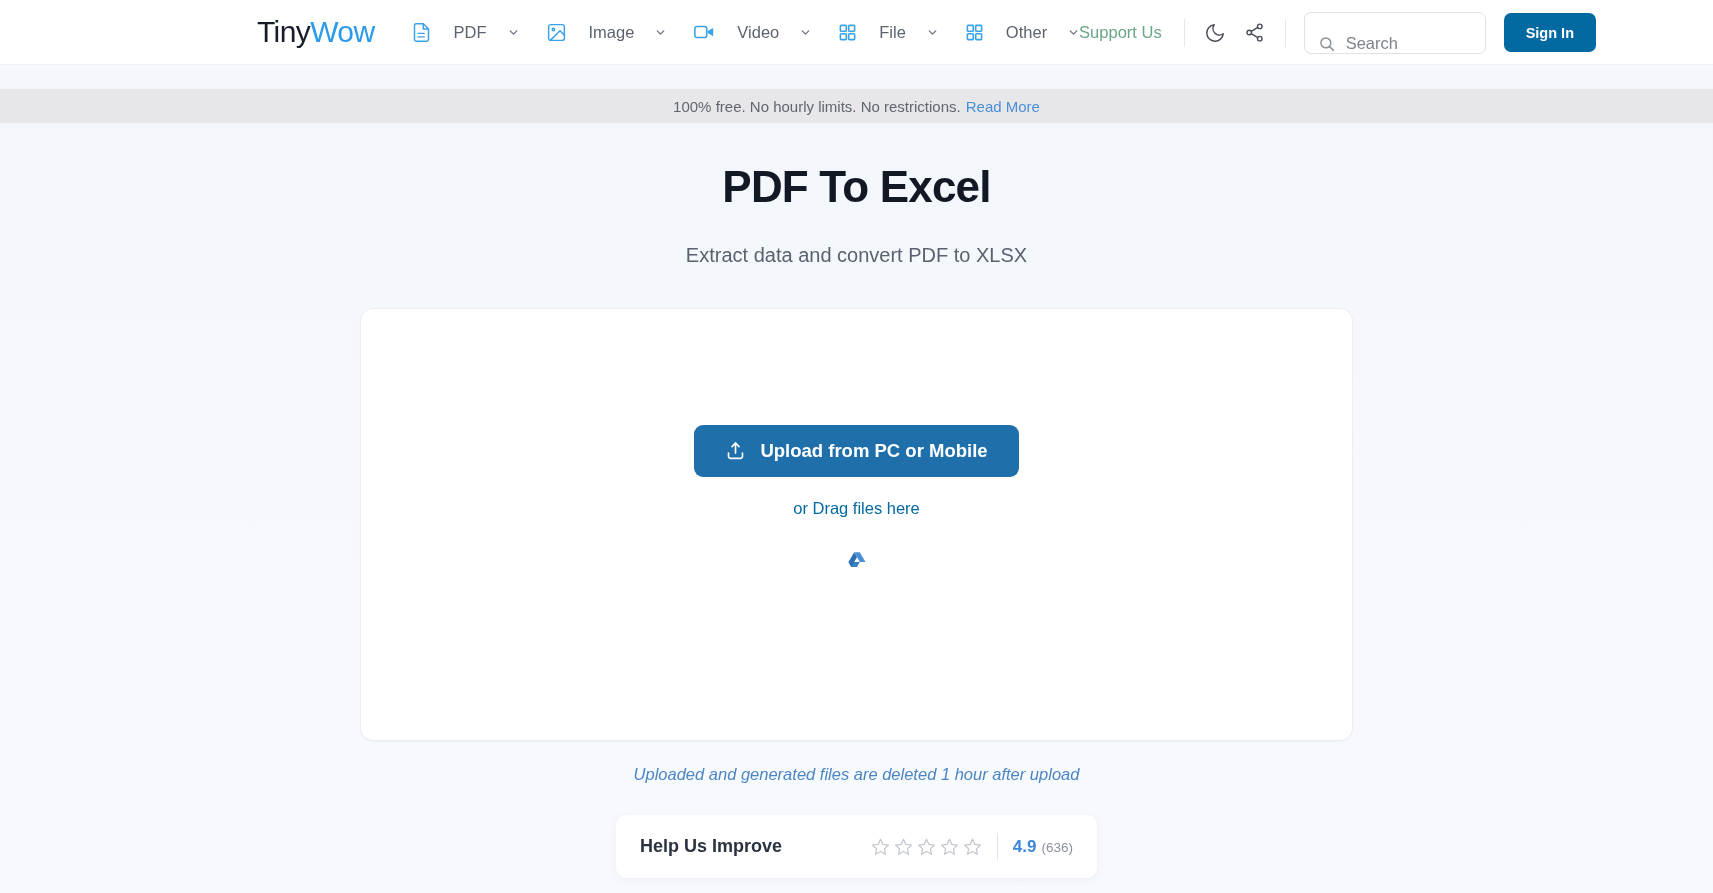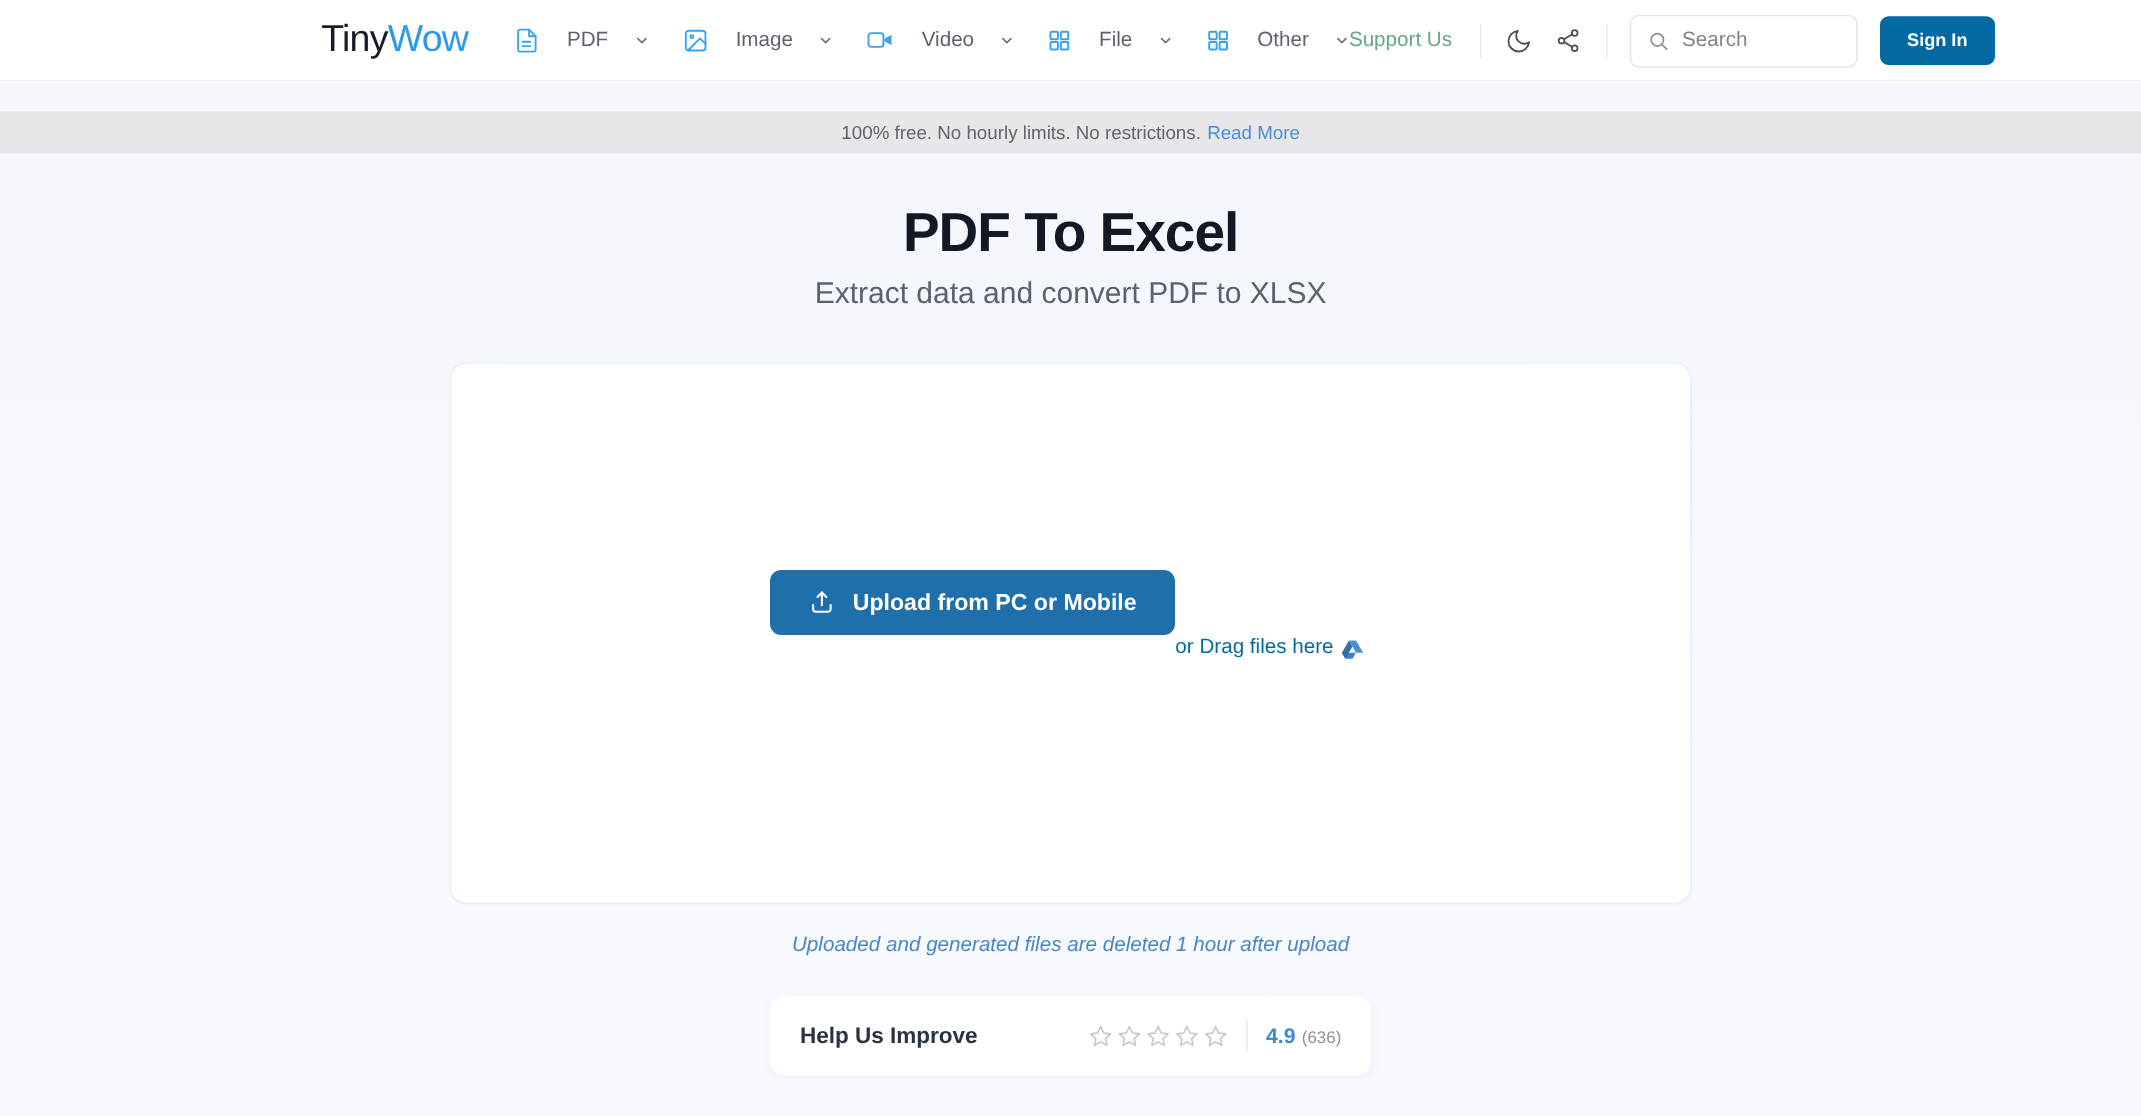--- a/index.html
+++ b/index.html
@@ -96,21 +96,21 @@
     cursor: pointer;
   }
 
   .search-box {
     margin-left: 18px;
     width: 182px;
     height: 42px;
     border: 1px solid #dfe3e8;
     border-radius: 7px;
     display: flex;
-    align-items: center;
+    align-items: flex-end;
     padding: 0 13px;
     gap: 10px;
     background: #fff;
   }
   .search-box .sico { color: #8b919b; display: flex; }
   .search-input {
     border: none;
     outline: none;
     font-family: "Liberation Sans", sans-serif;
     font-size: 16.5px;
@@ -161,35 +161,35 @@
 
   .page-title {
     font-size: 44px;
     font-weight: 700;
     color: #131825;
     letter-spacing: -0.8px;
     margin-top: 39px;
   }
 
   .page-subtitle {
-    font-size: 24px;
+    font-size: 20px;
     color: #5a6270;
-    margin-top: 9px;
+    margin-top: 32px;
   }
 
   .dropzone {
     margin-top: 41px;
     width: 993px;
     height: 433px;
     background: #ffffff;
     border: 1px solid #eaeef3;
     border-radius: 13px;
     box-shadow: 0 1px 2px rgba(30,45,70,0.035);
     display: flex;
-    flex-direction: row;
+    flex-direction: column;
     align-items: center;
     justify-content: center;
   }
 
   .upload-btn {
     background: #1f6fab;
     color: #ffffff;
     border: none;
     border-radius: 9px;
     height: 52px;

